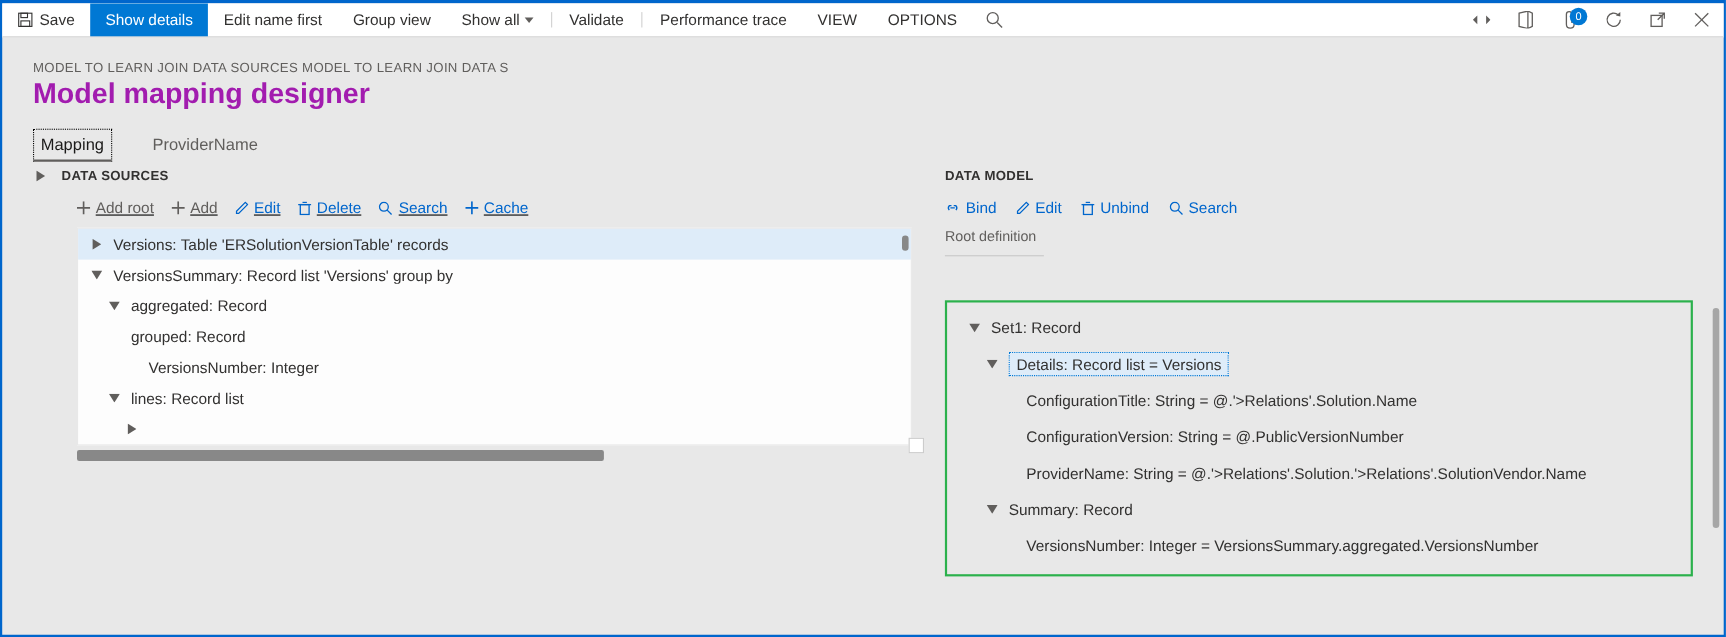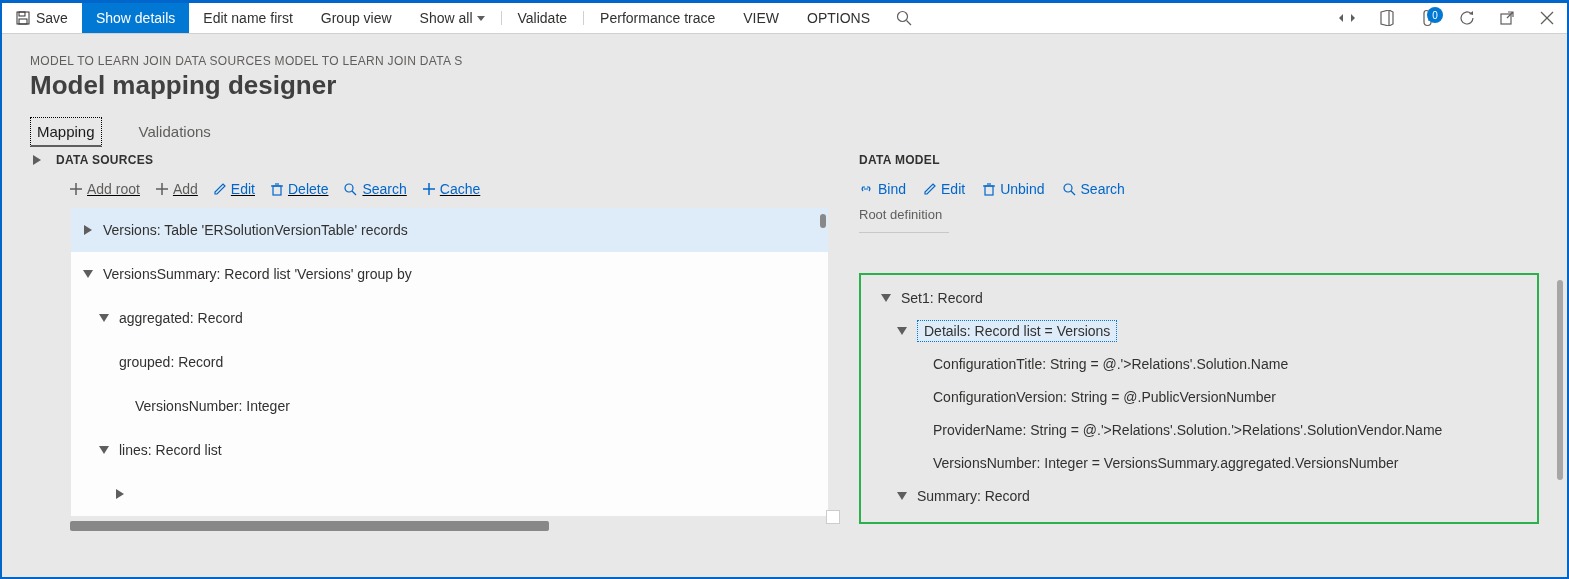--- a/index.html
+++ b/index.html
@@ -8,35 +8,35 @@
 .toolbar-item { display: flex; align-items: center; padding: 0 14px; font-size: 14px; color: #323130; cursor: pointer; }
 .toolbar-item.active { background: #0078d4; color: #fff; }
 .toolbar-item .icon { margin-right: 6px; }
 .toolbar-sep { width: 1px; background: #d0d0d0; margin: 8px 2px; }
 .toolbar-spacer { flex: 1; }
 .toolbar-icon-btn { display: flex; align-items: center; justify-content: center; width: 40px; cursor: pointer; color: #605e5c; position: relative; }
 .badge { position: absolute; top: 4px; right: 4px; background: #0078d4; color: #fff; border-radius: 50%; width: 16px; height: 16px; font-size: 10px; display: flex; align-items: center; justify-content: center; }
 .chev-down { display:inline-block; width:0; height:0; border-left:4px solid transparent; border-right:4px solid transparent; border-top:5px solid #605e5c; margin-left:4px;}
 .content { display: flex; flex-direction: column; padding: 20px 28px 0 28px; height: calc(100% - 44px); }
 .breadcrumb { font-size: 12px; color: #605e5c; letter-spacing: 0.3px; }
-.page-title { font-size: 26px; font-weight: 700; color: #404040; margin-top: 2px; margin-bottom: 16px; }
+.page-title { font-size: 26px; font-weight: 700; color: #a21caf; margin-top: 2px; margin-bottom: 16px; }
 .tabs { display: flex; gap: 35px; }
 .tab { font-size: 15px; color: #605e5c; padding: 6px 2px; cursor: pointer; }
 .tab.selected { color: #1b1a19; border: 1px dotted #000; padding: 5px 6px; border-bottom: 2px solid #605e5c; }
 .panels { display: flex; flex: 1; gap: 30px; margin-top: 6px; min-height: 0; }
 .left-panel { flex: 1; display: flex; flex-direction: column; min-width: 0; }
 .right-panel { flex: 0 0 680px; display: flex; flex-direction: column; }
 .panel-hdr-row { display: flex; align-items: center; }
 .expand-tri { width: 14px; height: 14px; margin-right: 12px; color: #605e5c; cursor: pointer; display:flex;align-items:center;justify-content:center;}
 .panel-title { font-size: 12px; font-weight: 700; color: #323130; letter-spacing: 0.3px; }
 .action-row { display: flex; gap: 16px; margin: 14px 0 10px 40px; align-items: center; text-decoration: underline; }
 .action-btn { display: flex; align-items: center; gap: 5px; font-size: 14px; color: #605e5c; cursor: pointer; }
 .action-btn.blue { color: #0066cc; }
 .tree { margin-left: 40px; background: #fdfdfd; border: 1px solid #e8e8e8; position: relative; }
-.tree-row { display: flex; align-items: center; height: 44px; font-size: 14px; color: #323130; padding-right: 8px; }
+.tree-row { display: flex; align-items: center; height: 28px; font-size: 14px; color: #323130; padding-right: 8px; }
 .tree-row.sel-light { background: #deecf9; }
 .tree-row .caret { width: 14px; display: inline-flex; align-items:center; justify-content:center; color: #605e5c; cursor:pointer; flex-shrink:0;}
 .tree-row .spacer { display:inline-block; flex-shrink:0;}
 .tree-row .lbl { white-space: nowrap; overflow: hidden; text-overflow: ellipsis; }
 .hscroll { height: 10px; background: #888; width: 60%; margin: 4px 0 0 40px; border-radius: 2px;}
 .vscroll-handle { position:absolute; right:2px; top:6px; width:6px; height:14px; background:#888; border-radius:3px;}
 .white-box { position:absolute; right:-12px; bottom:-8px; width:14px; height:14px; background:#fff; border:1px solid #ccc;}
 .right-actions { display: flex; gap: 18px; margin: 14px 0 10px 0; }
 .root-def { font-size: 13px; color: #605e5c; margin-bottom: 10px; }
 .dm-box { border: 2px solid #2bb14c; padding: 6px 4px 10px 4px; background: transparent; position: relative; }
@@ -131,21 +131,21 @@
         <line x1="13" y1="1" x2="1" y2="13" stroke="#605e5c" stroke-width="1.2"></line>
       </svg>
     </div>
 </div>
 
 <div class="content">
   <div class="breadcrumb">MODEL TO LEARN JOIN DATA SOURCES MODEL TO LEARN JOIN DATA S</div>
   <h1 class="page-title">Model mapping designer</h1>
   <div class="tabs">
     <div class="tab selected">Mapping</div>
-    <div class="tab">Validations</div>
+    <div class="tab">ProviderName</div>
   </div>
 
   <div class="panels">
     <div class="left-panel">
       <div class="panel-hdr-row">
         <span class="expand-tri">
             <svg width="8" height="10">
               <polygon points="0,0 8,5 0,10" fill="#605e5c"></polygon>
             </svg>
           </span>
@@ -331,32 +331,32 @@
             <span class="spacer" style="width:8px"></span>
             <span class="lbl-wrap"><span class="lbl">ConfigurationVersion: String = @.PublicVersionNumber</span></span>
           </div>
           <div class="dm-row">
             <span class="spacer" style="width:46px"></span>
             <span class="caret"></span>
             <span class="spacer" style="width:8px"></span>
             <span class="lbl-wrap"><span class="lbl">ProviderName: String = @.'&gt;Relations'.Solution.'&gt;Relations'.SolutionVendor.Name</span></span>
           </div>
           <div class="dm-row">
+            <span class="spacer" style="width:30px"></span>
+            <span class="caret">
+              <svg width="10" height="8">
+                <polygon points="0,0 10,0 5,8" fill="#605e5c"></polygon>
+              </svg>
+            </span>
+            <span class="spacer" style="width:8px"></span>
+            <span class="lbl-wrap"><span class="lbl">Summary: Record</span></span>
+          </div>
+          <div class="dm-row">
             <span class="spacer" style="width:46px"></span>
             <span class="caret"></span>
             <span class="spacer" style="width:8px"></span>
             <span class="lbl-wrap"><span class="lbl">VersionsNumber: Integer = VersionsSummary.aggregated.VersionsNumber</span></span>
-          </div>
-          <div class="dm-row">
-            <span class="spacer" style="width:30px"></span>
-            <span class="caret">
-              <svg width="10" height="8">
-                <polygon points="0,0 10,0 5,8" fill="#605e5c"></polygon>
-              </svg>
-            </span>
-            <span class="spacer" style="width:8px"></span>
-            <span class="lbl-wrap"><span class="lbl">Summary: Record</span></span>
           </div>
         </div>
     </div>
   </div>
   <div class="right-vscroll"></div>
 </div>
 
 </body></html>

